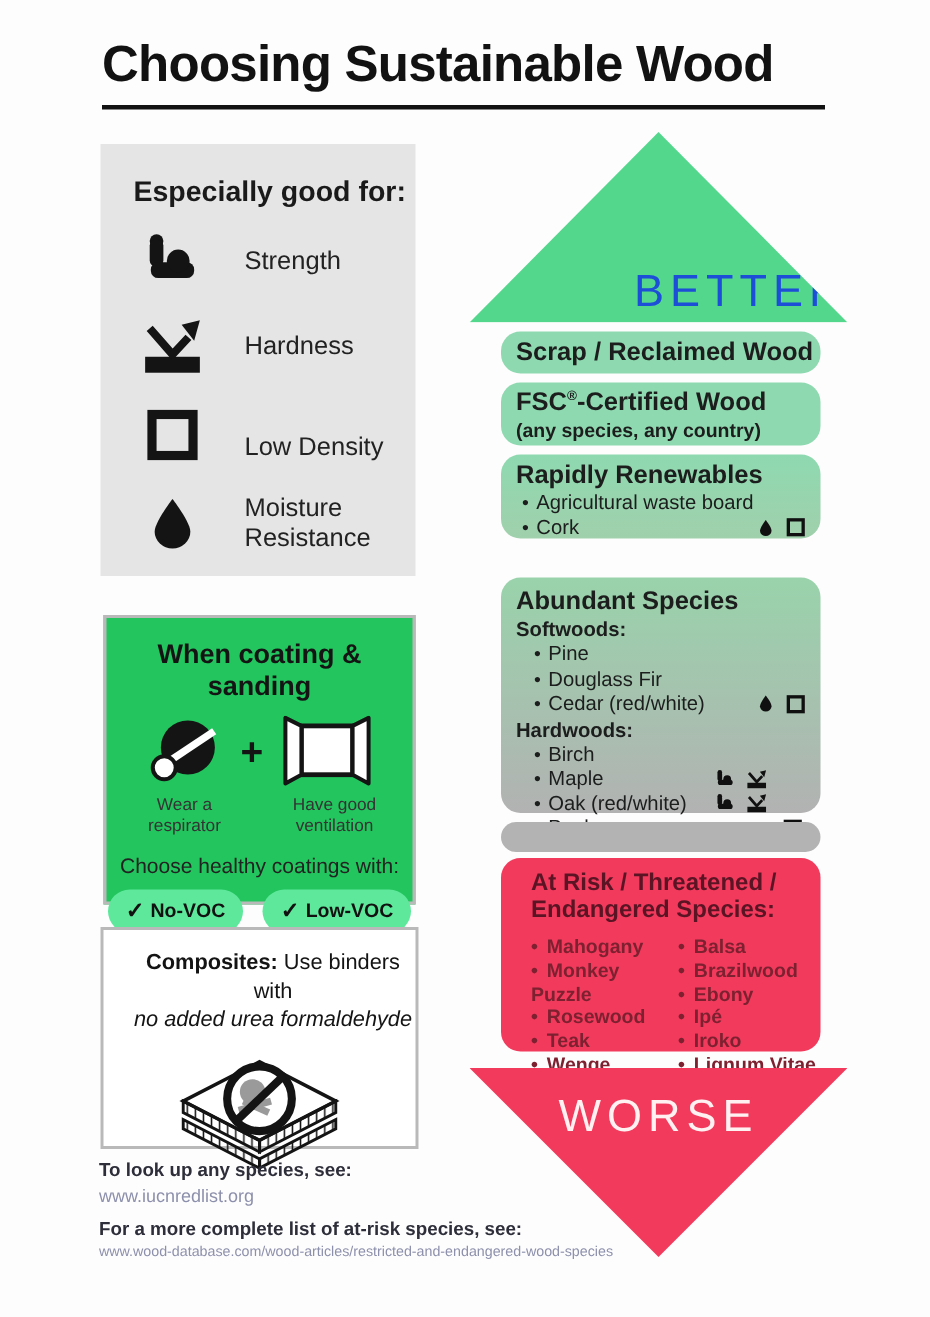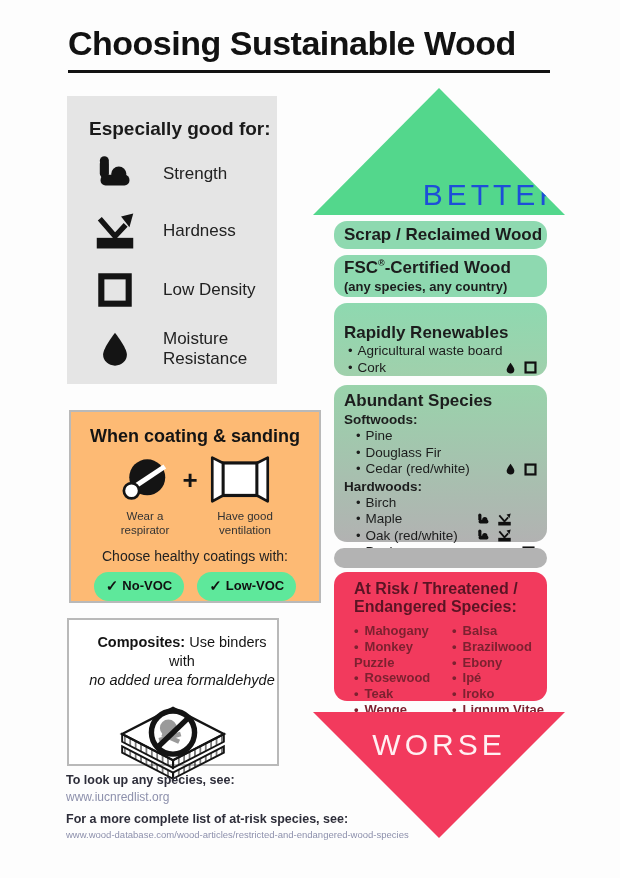--- a/index.html
+++ b/index.html
@@ -11,21 +11,21 @@
   .title-rule { position:absolute; left:68px; top:70px; width:482px; height:3px; background:#121212; }
 
   
   .goodfor { position:absolute; left:67px; top:96px; width:210px; height:288px; background:#e5e5e5; }
   .gf-title { position:absolute; left:22px; top:22px; font-size:19px; font-weight:bold; color:#1a1a1a; }
   .gf-row { position:absolute; left:26px; display:flex; align-items:center; gap:26px; }
   .gf-row .glyph { color:#141414; flex:0 0 auto; }
   .gf-label { font-size:17px; color:#222; line-height:1.15; max-width:110px; }
 
   
-  .coating { position:absolute; left:69px; top:410px; width:252px; height:193px; background:#fdba74; border:2px solid #b9b9b9; }
+  .coating { position:absolute; left:69px; top:410px; width:208px; height:193px; background:#22c55e; border:2px solid #b9b9b9; }
   .co-title { text-align:center; font-size:18px; font-weight:bold; margin-top:14px; color:#141414; }
   .co-icons { display:flex; justify-content:center; align-items:center; gap:10px; margin-top:8px; height:50px; }
   .co-plus { font-size:26px; font-weight:bold; color:#141414; }
   .co-captions { display:flex; justify-content:center; gap:26px; margin-top:4px; }
   .co-captions span { width:74px; text-align:center; font-size:11.5px; color:#333; line-height:1.25; }
   .co-choose { text-align:center; font-size:14px; color:#222; margin-top:10px; }
   .co-pills { display:flex; justify-content:center; gap:13px; margin-top:8px; }
   .pill { background:#5ee89b; border-radius:15px; padding:5px 12px 6px; font-size:13px; font-weight:bold; color:#111; display:flex; align-items:center; gap:4px; }
   .pill .chk { font-size:15px; }
 
@@ -48,21 +48,21 @@
   .arrow-down { position:absolute; left:313px; top:712px; width:252px; height:126px; background:#f23a5d; clip-path:polygon(0 0, 100% 0, 50% 100%); }
   .arrow-down .arrow-label { position:absolute; top:16px; width:100%; text-align:center; color:#fff0f2; font-size:30px; letter-spacing:4px; }
 
   
   .tier { position:absolute; left:334px; width:213px; color:#1c1d1d;border-radius:13px; }
   .t-scrap { top:221px; height:28px; background:#8ed9b0; font-size:17px; font-weight:bold; padding:4px 0 0 10px; }
   .t-fsc { top:255px; height:42px; background:#8ed9b0; padding:3px 0 0 10px; }
   .t-title { font-size:17px; font-weight:bold; }
   .t-sub { font-size:13px; font-weight:bold; margin-top:1px; }
   sup.reg { font-size:9px; vertical-align:super; }
-  .t-rapid { top:303px; height:73px; background:linear-gradient(#8ed9b0,#a0d0ac); padding:20px 8px 0 10px; }
+  .t-rapid { top:303px; height:56px; background:linear-gradient(#8ed9b0,#a0d0ac); padding:4px 8px 0 10px; }
   .t-abundant { top:385px; height:157px; background:linear-gradient(#99d3ab,#b2b2b2); padding:6px 8px 0 10px; }
   .trow { display:flex; align-items:center; font-size:13.5px; line-height:16.5px; height:16.5px; color:#1c1d1d; }
   .trow::before { content:"•"; margin:0 5px 0 4px; font-size:13px; }
   .group-h { font-size:13.5px; font-weight:bold; line-height:17px; }
   .ico-group { display:flex; gap:8px; margin-left:auto; align-items:center; }
   .mini { width:13px; height:13px; color:#101010; }
   .mini.drop { width:11px; height:14px; }
   .mr30 { margin-right:30px; } .mr2 { margin-right:2px; } .mr4 { margin-right:4px; } .mr28 { margin-right:28px; }
   .t-spacer { top:548px; height:20px; background:#b3b3b3; }
   .t-risk { top:572px; height:129px; background:#f23a5d; padding:8px 0 0 20px; }
@@ -137,21 +137,21 @@
           <use href="#ic-strength"></use>
         </svg>
       <span class="gf-label">Strength</span>
     </div>
     <div class="gf-row" style="top:116px;">
       <svg class="glyph" width="44" height="38">
           <use href="#ic-hardness"></use>
         </svg>
       <span class="gf-label">Hardness</span>
     </div>
-    <div class="gf-row" style="top:176px;">
+    <div class="gf-row" style="top:176px;align-items:flex-end;">
       <svg class="glyph" width="36" height="36" style="margin:0 4px;">
           <use href="#ic-lowdensity"></use>
         </svg>
       <span class="gf-label">Low Density</span>
     </div>
     <div class="gf-row" style="top:230px;">
       <svg class="glyph" width="34" height="46" style="margin:0 5px;">
           <use href="#ic-moisture"></use>
         </svg>
       <span class="gf-label">Moisture Resistance</span>

